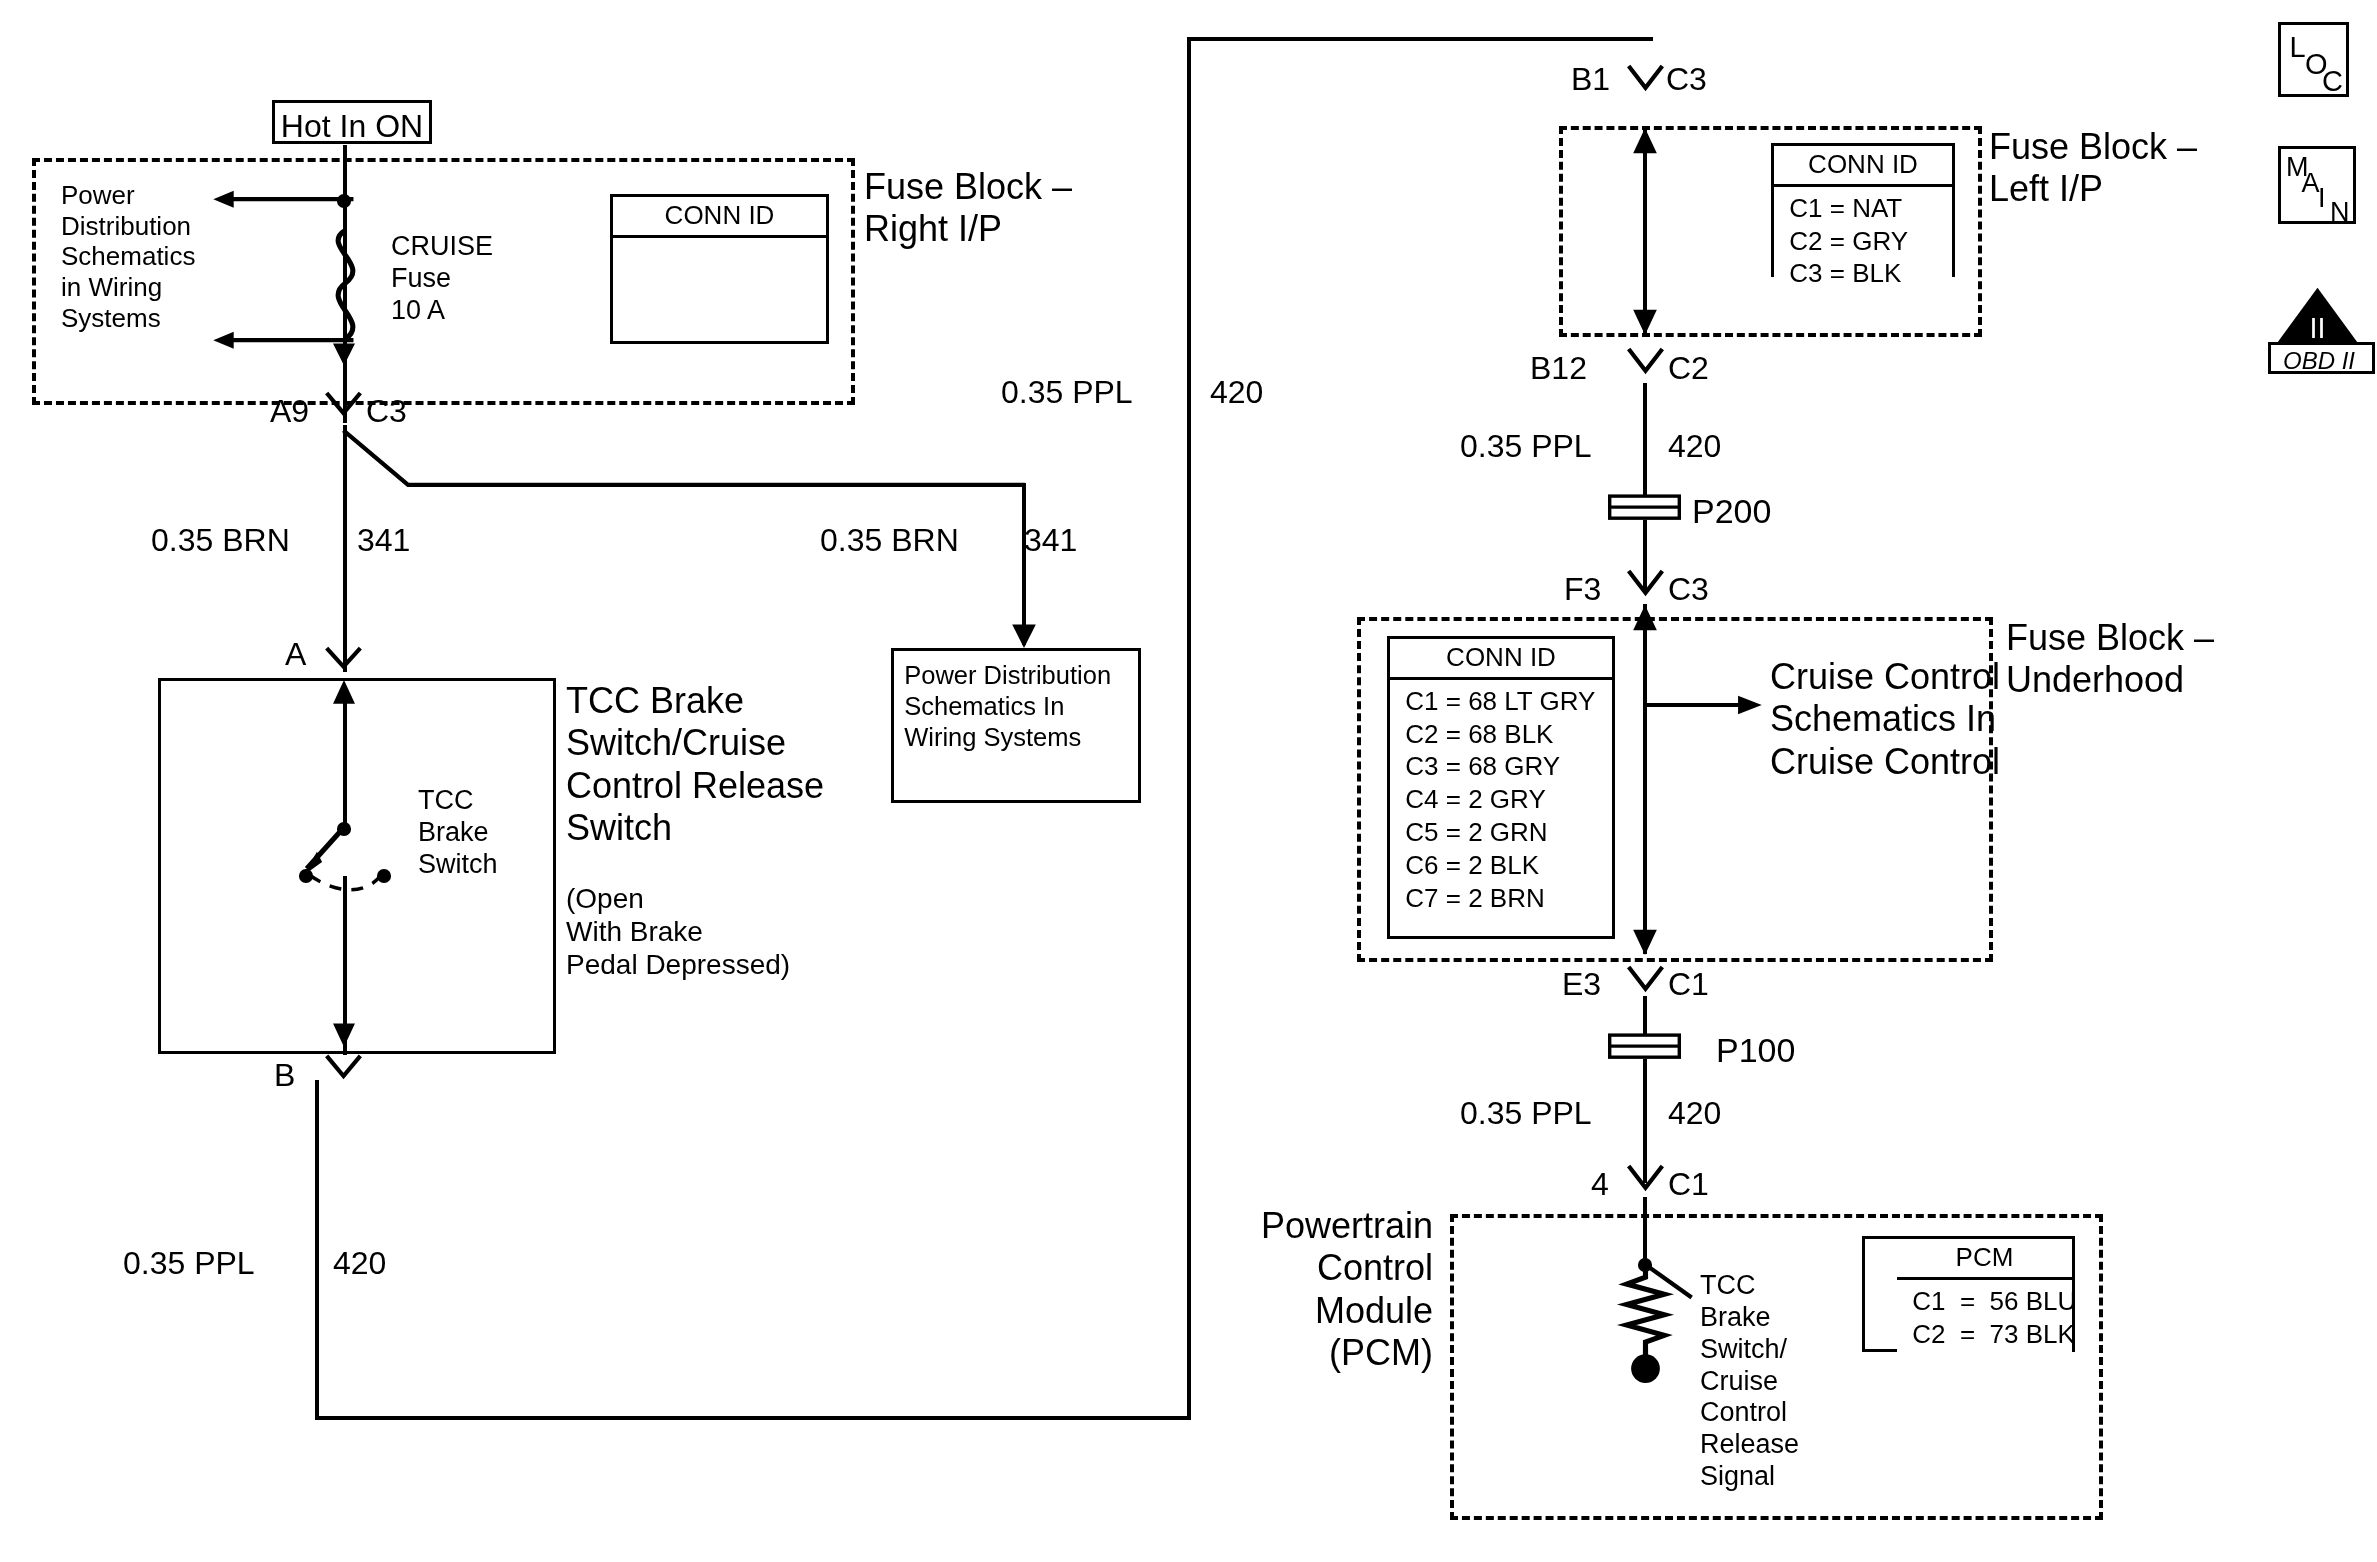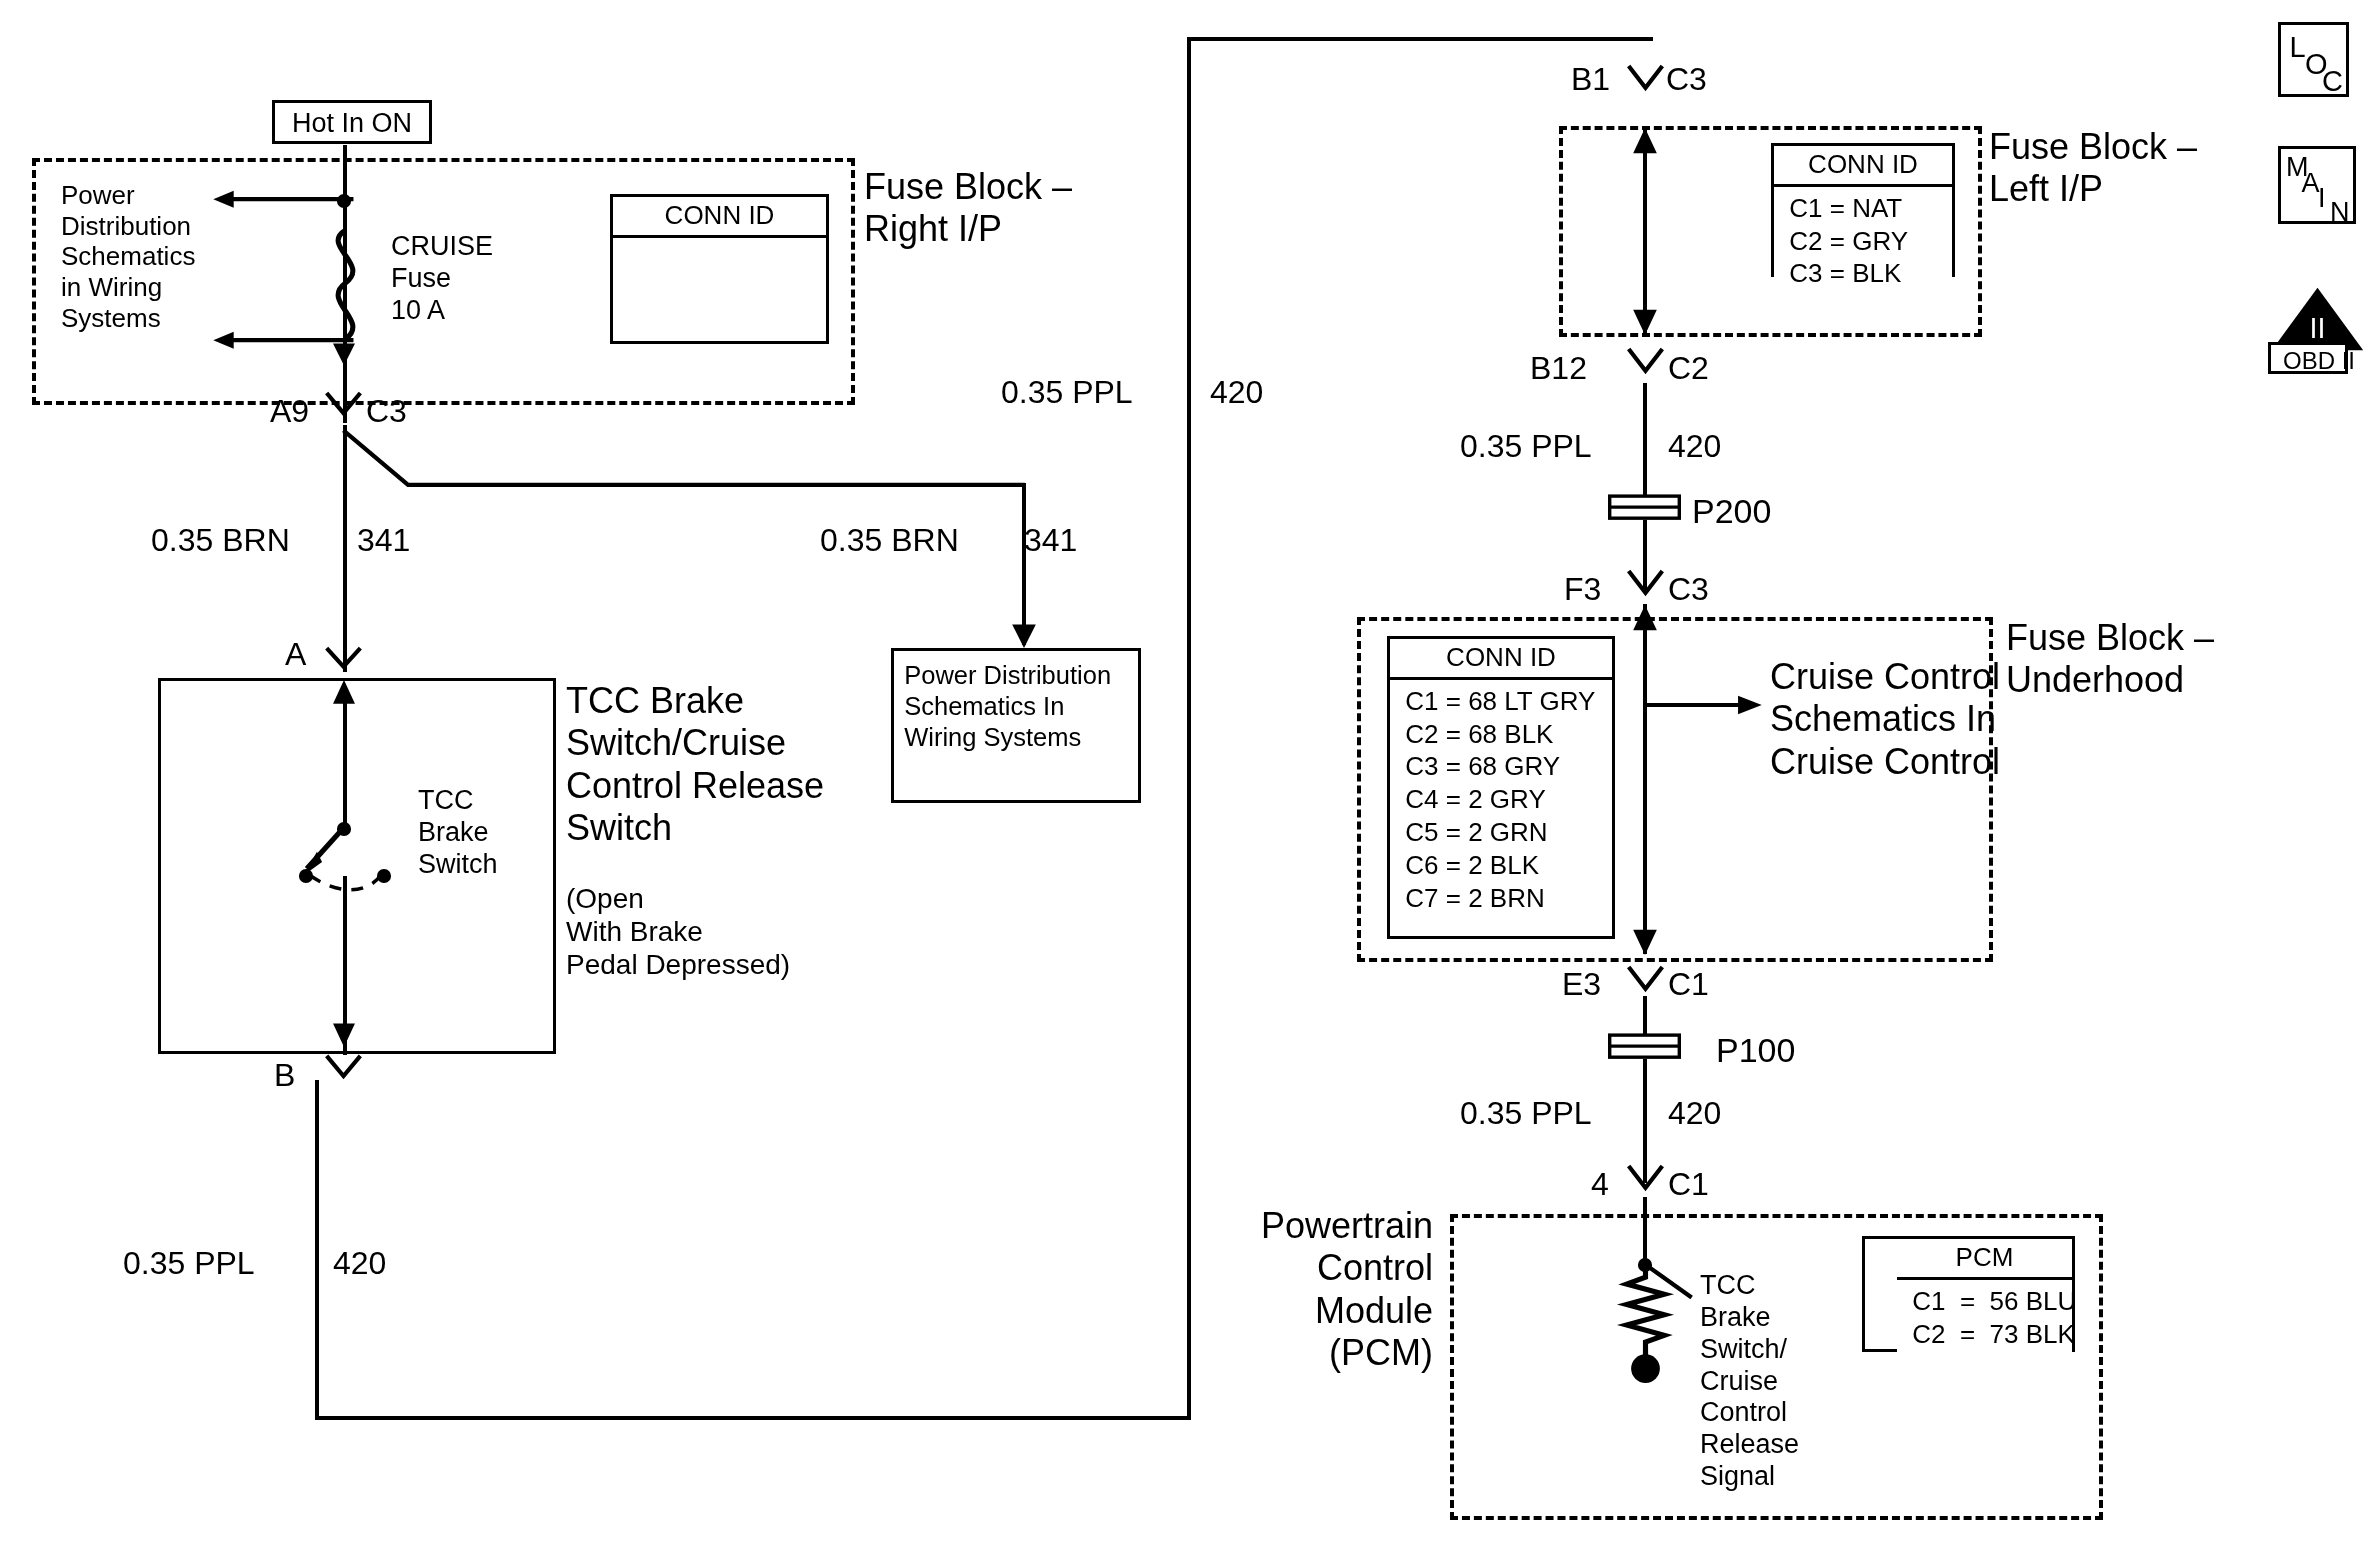--- a/index.html
+++ b/index.html
@@ -60,21 +60,21 @@
     background: #fff;
   }
   .conn-rows div { white-space: pre; padding: 0.9px 0; }
 
   .labelbox {
     position: absolute;
     border: 3.4px solid #000;
     background: #fff;
     box-sizing: border-box;
     text-align: center;
-    font-size: 27px;
+    font-size: 32px;
     padding-top: 5.1px;
   }
   .plainbox {
     position: absolute;
     border: 3.4px solid #000;
     background: #fff;
     box-sizing: border-box;
     font-size: 25.5px;
     padding: 8.5px 10.2px;
     line-height: 1.22;
@@ -378,19 +378,19 @@
     <span class="txt" style="left:20.4px; top:18.7px; font-size:27px;">A</span>
     <span class="txt" style="left:37px; top:34px; font-size:27px;">I</span>
     <span class="txt" style="left:49px; top:48px; font-size:27px;">N</span>
   </div>
 
   <div class="abs" style="left:2268px; top:286px; width:99px; height:99px;">
     <svg style="left:0; top:0;" width="99" height="66" viewBox="0 0 116 78">
       <polygon points="58,2 112,76 4,76" fill="#000"></polygon>
       <text x="58" y="62" font-family="Liberation Sans, sans-serif" font-size="34" fill="#fff" text-anchor="middle">II</text>
     </svg>
-    <div class="box" style="left:0px; top:56px; width:80px; height:32px;">
+    <div class="box" style="left:0px; top:56px; width:107px; height:32px;font-style:italic;">
       <span class="txt" style="left:12px; top:1.7px; font-size:24px;">OBD II</span>
     </div>
   </div>
 
 </div>
 
 
 </body></html>

